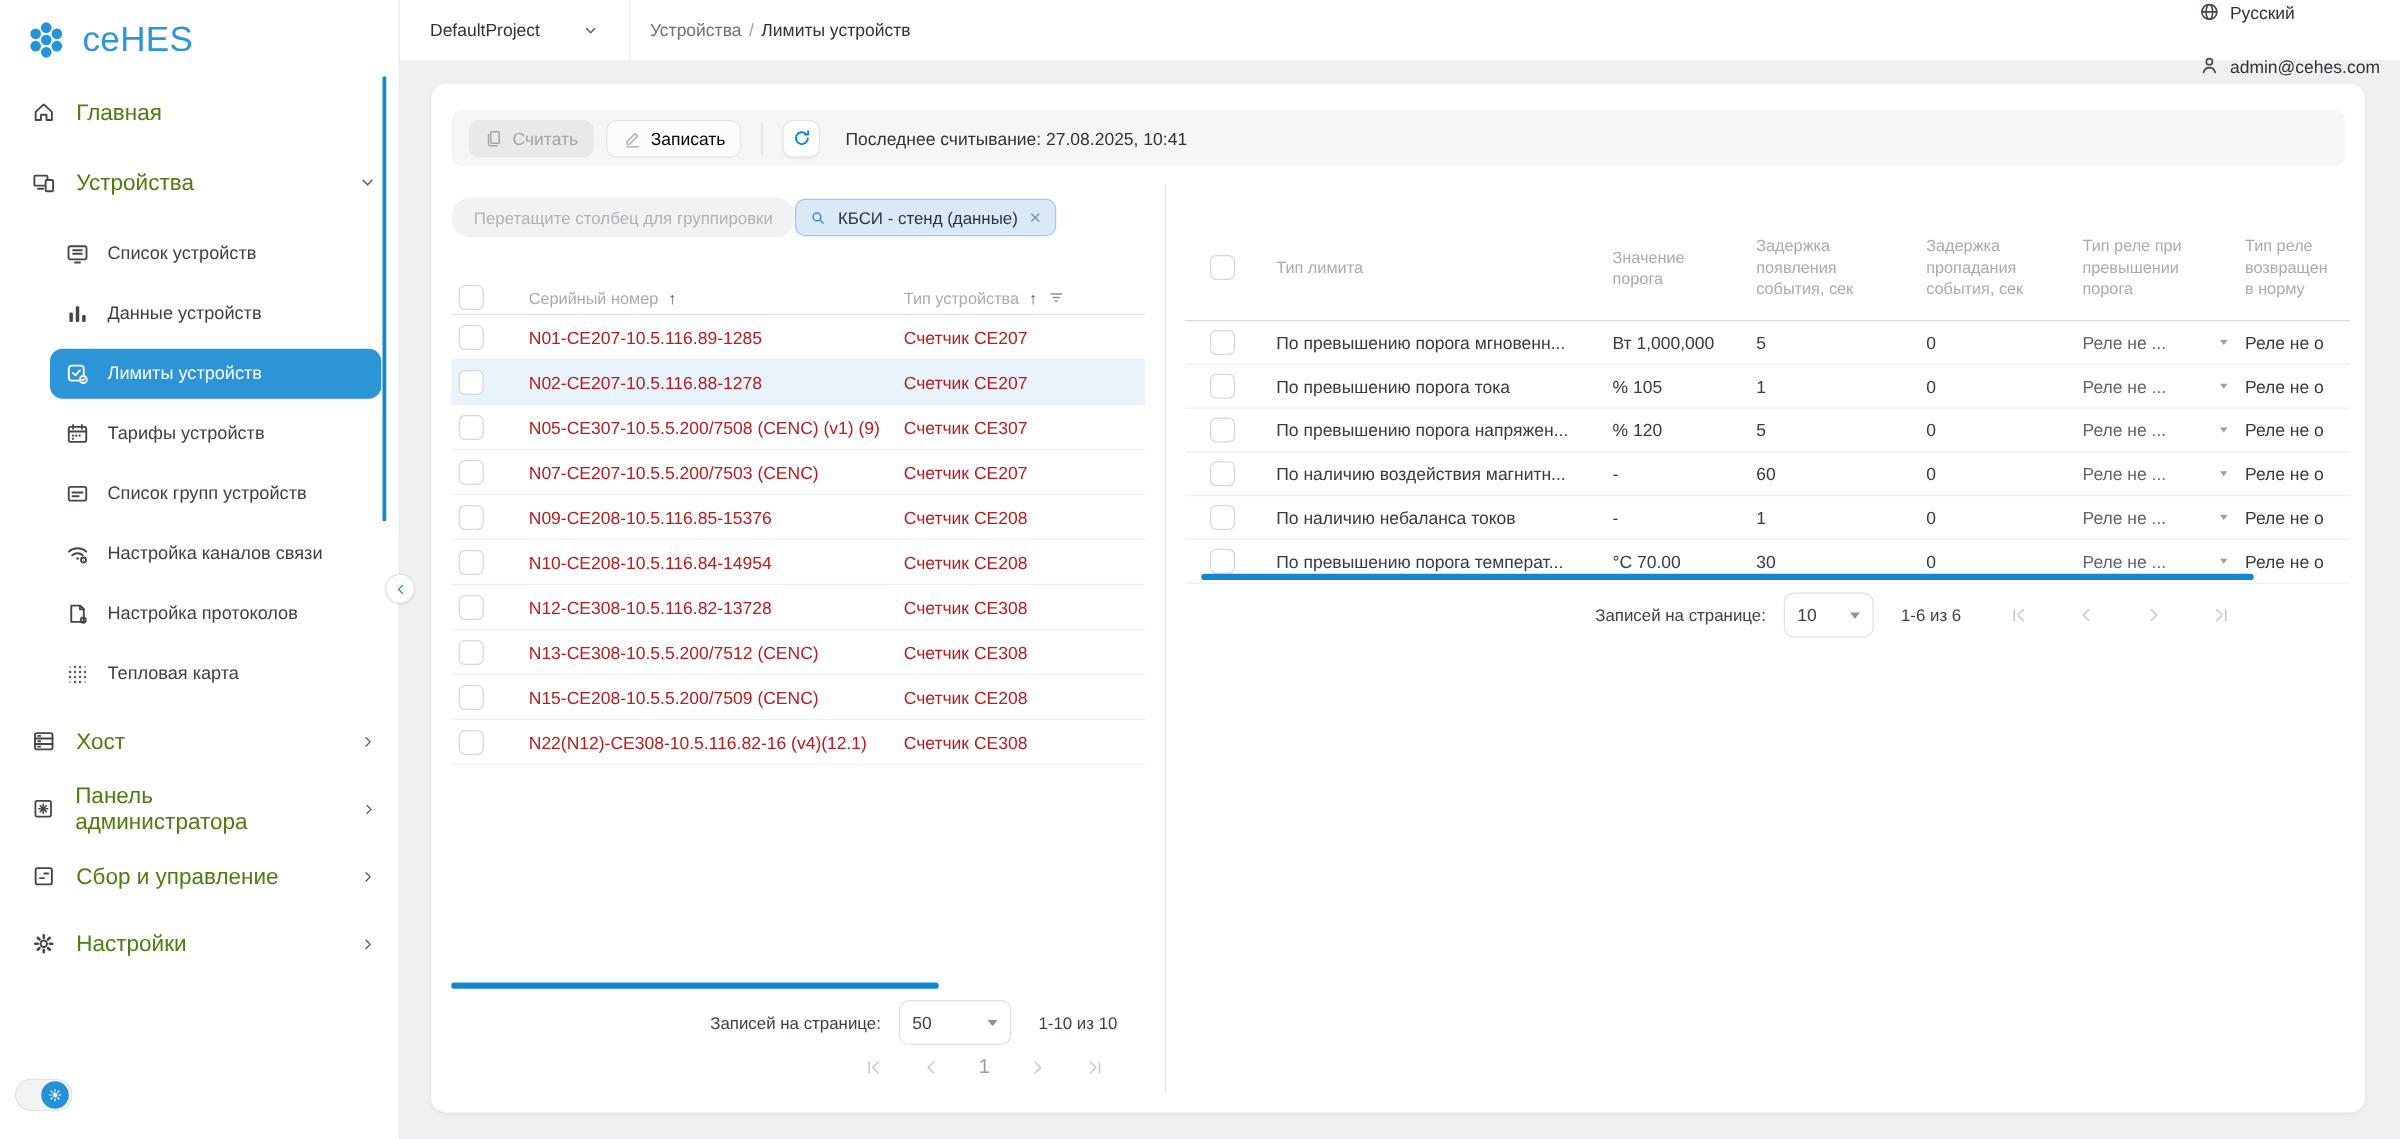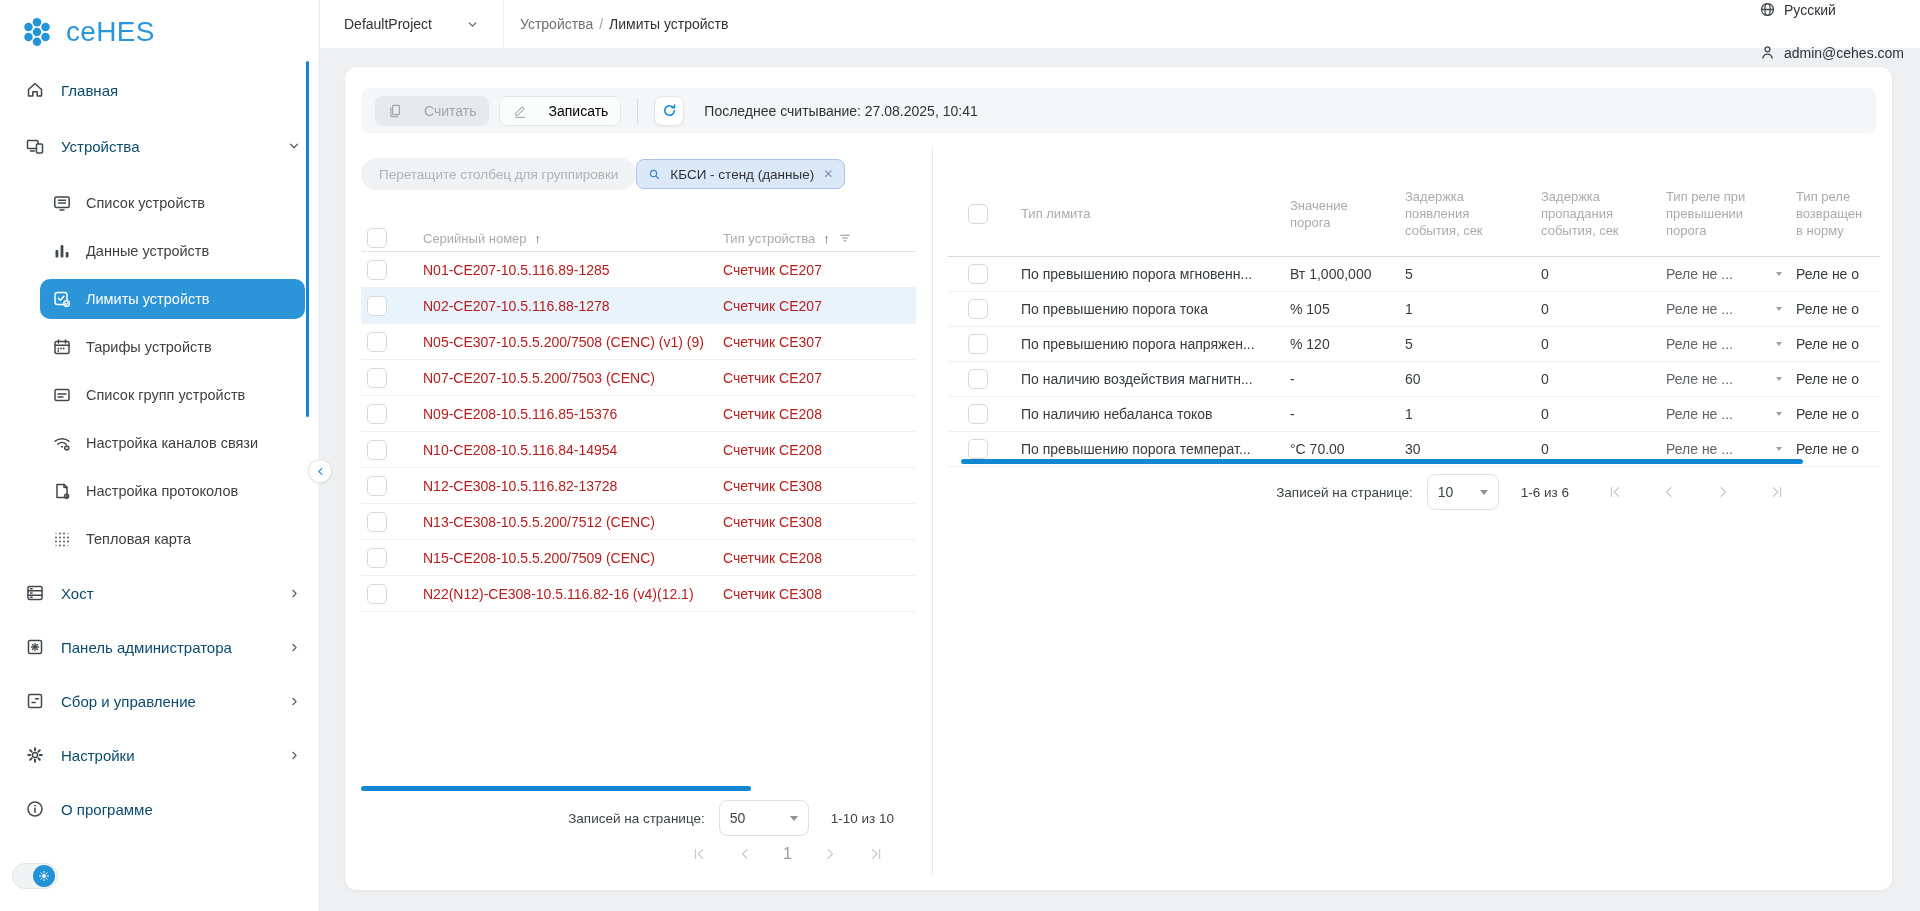--- a/index.html
+++ b/index.html
@@ -6,21 +6,21 @@
   html,body { width:1920px; height:911px; overflow:hidden;
     font-family:"Liberation Sans", sans-serif; background:#eef0f2; color:#33383d; }
 
   
   .sidebar { position:absolute; left:0; top:0; width:320px; height:911px;
     background:#fff; border-right:1px solid #e8eaec; z-index:5; }
   .logo { display:flex; align-items:center; gap:12px; padding:12px 0 0 20px; height:52px; }
   .logo-text { font-size:28px; font-weight:500; color:#2a96dc; letter-spacing:.3px; }
   .nav { padding-top:18px; position:relative; }
   .nav-item { height:40px; display:flex; align-items:center; gap:16px;
-    padding:0 18px 0 25px; font-size:15px; color:#0c4a6e; cursor:pointer; }
+    padding:0 18px 0 25px; font-size:18px; color:#4d7c0f; cursor:pointer; }
   .nav-item .grow { flex:1; }
   .nav-main { margin-bottom:14px; }
   .mb16 { margin-bottom:16px; }
   .sub-item { height:40px; display:flex; align-items:center; gap:14px;
     margin:0 14px 8px 40px; padding:0 0 0 12px; border-radius:10px;
     font-size:14.5px; color:#404040; cursor:pointer; }
   .sub-item.active { background:#2b95d8; color:#fff; }
   .sub-indicator { position:absolute; left:306px; top:9px; width:3px; height:356px;
     background:#1287d1; border-radius:2px; }
   .ic { stroke:#41474d; fill:none; stroke-width:1.5; stroke-linecap:round; stroke-linejoin:round; }
@@ -44,21 +44,21 @@
     border-radius:18px; height:32px; padding:0 12px; cursor:pointer; }
   .tb-item { display:flex; align-items:center; gap:8px; cursor:pointer; }
 
   
   .content { position:absolute; left:320px; top:48px; width:1600px; height:863px; }
   .card { position:absolute; left:25px; top:19px; width:1547px; height:823px;
     background:#fff; border-radius:12px; box-shadow:0 1px 4px rgba(20,30,40,.06); }
 
   .toolbar { position:absolute; left:16px; top:21px; right:16px; height:45px;
     background:#f5f6f7; border-radius:8px; display:flex; align-items:center; padding:0 14px; gap:10px; }
-  .btn { display:flex; align-items:center; gap:21px; height:30px; padding:0 12px;
+  .btn { display:flex; align-items:center; gap:7px; height:30px; padding:0 12px;
     border-radius:8px; font-size:14px; cursor:default; }
   .btn-read { background:#e7e9ea; color:#a0a6ab; }
   .btn-write { background:#fbfcfc; color:#000000; border:1px solid #e4e7e9; }
   .tb-div { width:1px; height:26px; background:#d9dcdf; margin:0 6px; }
   .btn-refresh { width:30px; height:30px; border-radius:8px; background:#fff;
     border:1px solid #e4e7e9; box-shadow:0 1px 2px rgba(0,0,0,.05);
     display:flex; align-items:center; justify-content:center; cursor:pointer; }
   .last-read { font-size:14px; color:#2e3338; margin-left:10px; }
 
   .v-divider { position:absolute; left:587px; top:81px; bottom:16px; width:1px; background:#e4e6e8; }
@@ -325,28 +325,20 @@
             <path d="M10 3.2v2M10 14.8v2M3.2 10h2M14.8 10h2M5.2 5.2l1.4 1.4M13.4 13.4l1.4 1.4M14.8 5.2l-1.4 1.4M6.6 13.4l-1.4 1.4"></path>
           </g>
         </svg>
       <span>Настройки</span>
       <span class="grow"></span>
       <svg width="13" height="13" viewBox="0 0 20 20" class="chev">
           <path d="M7.5 5l5 5-5 5"></path>
         </svg>
     </div>
 
-    <div class="nav-item nav-main">
-      <svg width="20" height="20" viewBox="0 0 20 20" class="ic">
-          <circle cx="10" cy="10" r="7"></circle>
-          <path d="M10 9.2v4"></path>
-          <circle cx="10" cy="6.6" r=".9" class="icf"></circle>
-        </svg>
-      <span>О программе</span>
-    </div>
   </nav>
 
   <div class="theme-toggle">
     <div class="theme-knob">
       <svg width="12" height="12" viewBox="0 0 20 20">
           <circle cx="10" cy="10" r="3.2" fill="#fff"></circle>
           <g stroke="#fff" stroke-width="1.6" stroke-linecap="round">
             <path d="M10 2.5v2.3M10 15.2v2.3M2.5 10h2.3M15.2 10h2.3M4.7 4.7l1.6 1.6M13.7 13.7l1.6 1.6M15.3 4.7l-1.6 1.6M6.3 13.7l-1.6 1.6"></path>
           </g>
         </svg>

